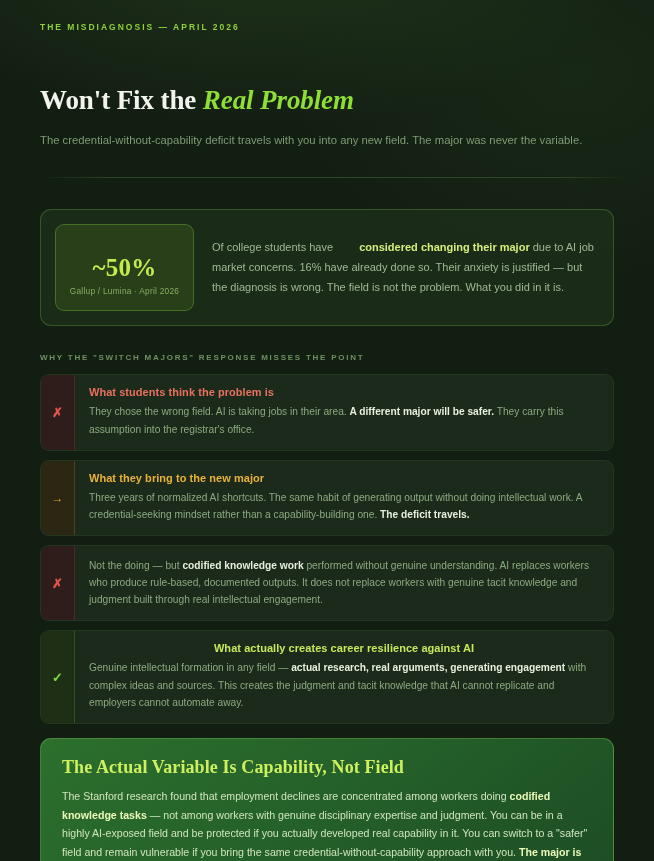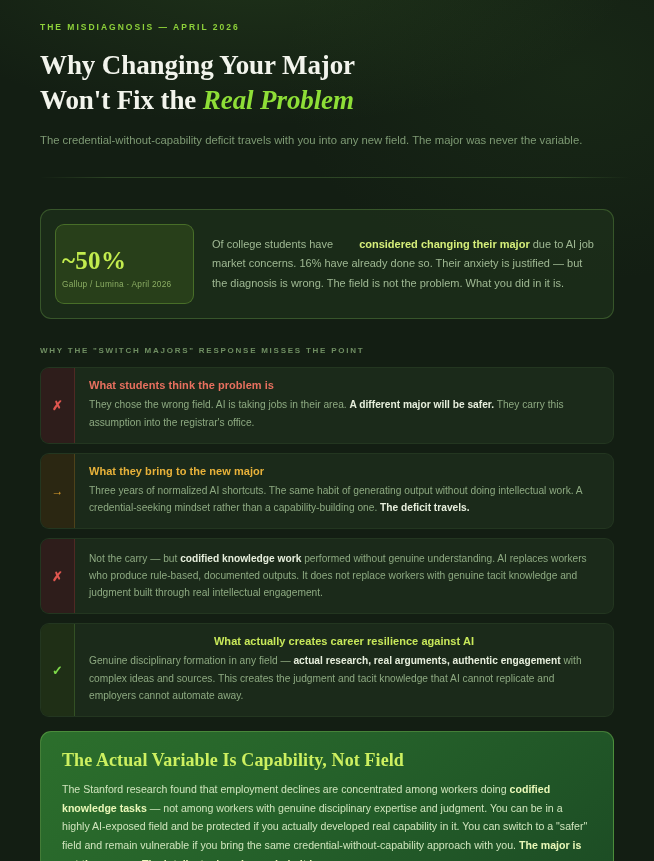--- a/index.html
+++ b/index.html
@@ -70,22 +70,22 @@
     align-items: center;
     gap: 18px;
     padding: 14px;
     border: 1px solid rgba(124,186,82,0.30);
     border-radius: 11px;
     background: rgba(38,62,32,0.40);
   }
   .stat-box {
     flex: 0 0 auto;
     width: 139px;
-    padding: 23px 6px 14px 6px;
-    text-align: left;
+    padding: 30px 6px 14px 6px;
+    text-align: center;
     border: 1px solid rgba(134,200,70,0.34);
     border-radius: 9px;
     background: rgba(63,96,30,0.40);
   }
   .stat-value {
     font-family: "Liberation Serif", serif;
     font-size: 25px;
     font-weight: bold;
     color: #c3ec4e;
     line-height: 1.05;
@@ -186,21 +186,21 @@
   .conclusion-text b { color: #eaf8b8; font-weight: bold; }
 </style>
 </head>
 <body>
 
 <div class="page">
 
   <div class="header">
     <div class="eyebrow">THE MISDIAGNOSIS — APRIL 2026</div>
     <h1 class="headline">
-      <span>Why Changing Your Major</span><br>
+      <br>
       <span>Won't Fix the </span><span class="accent">Real Problem</span>
     </h1>
     <p class="dek">The credential-without-capability deficit travels with you into any new field. The major was never the variable.</p>
     <div class="rule"></div>
   </div>
 
   <div class="body-wrap">
 
     <div class="statcard">
       <div class="stat-box">
@@ -239,33 +239,33 @@
           </div>
         </div>
       </div>
 
       <div class="row neg">
         <div class="row-gutter">
           <span class="glyph">✗</span>
         </div>
         <div class="row-body">
           <div class="row-text">
-            <span>Not the carry — but </span><b>codified knowledge work</b><span> performed without genuine understanding. AI replaces workers who produce rule-based, documented outputs. It does not replace workers with genuine tacit knowledge and judgment built through real intellectual engagement.</span>
+            <span>Not the doing — but </span><b>codified knowledge work</b><span> performed without genuine understanding. AI replaces workers who produce rule-based, documented outputs. It does not replace workers with genuine tacit knowledge and judgment built through real intellectual engagement.</span>
           </div>
         </div>
       </div>
 
       <div class="row pos">
         <div class="row-gutter">
           <span class="glyph">✓</span>
         </div>
         <div class="row-body">
           <div class="row-title">What actually creates career resilience against AI</div>
           <div class="row-text">
-            <span>Genuine disciplinary formation in any field — </span><b>actual research, real arguments, authentic engagement</b><span> with complex ideas and sources. This creates the judgment and tacit knowledge that AI cannot replicate and employers cannot automate away.</span>
+            <span>Genuine intellectual formation in any field — </span><b>actual research, real arguments, generating engagement</b><span> with complex ideas and sources. This creates the judgment and tacit knowledge that AI cannot replicate and employers cannot automate away.</span>
           </div>
         </div>
       </div>
 
     </div>
 
     <div class="conclusion">
       <div class="conclusion-title">The Actual Variable Is Capability, Not Field</div>
       <div class="conclusion-text">
         <span>The Stanford research found that employment declines are concentrated among workers doing </span><b>codified knowledge tasks</b><span> — not among workers with genuine disciplinary expertise and judgment. You can be in a highly AI-exposed field and be protected if you actually developed real capability in it. You can switch to a "safer" field and remain vulnerable if you bring the same credential-without-capability approach with you. </span><b>The major is not the answer. The intellectual work you do in it is</b>

